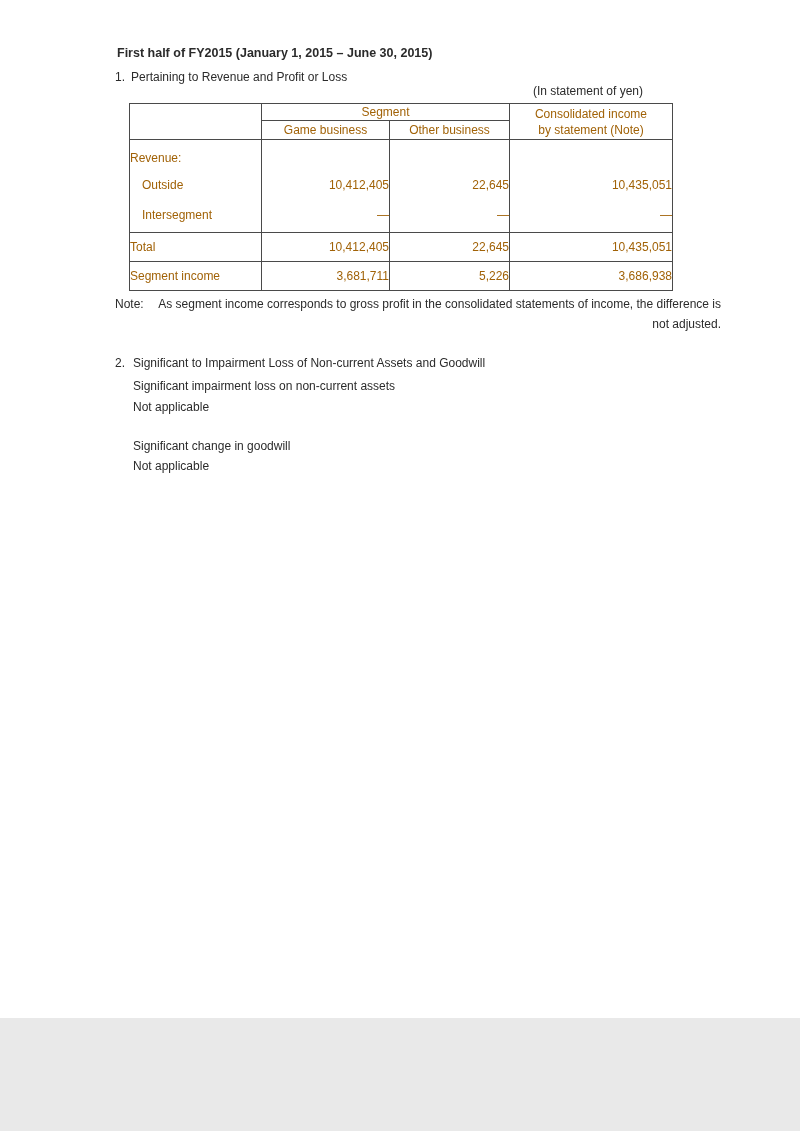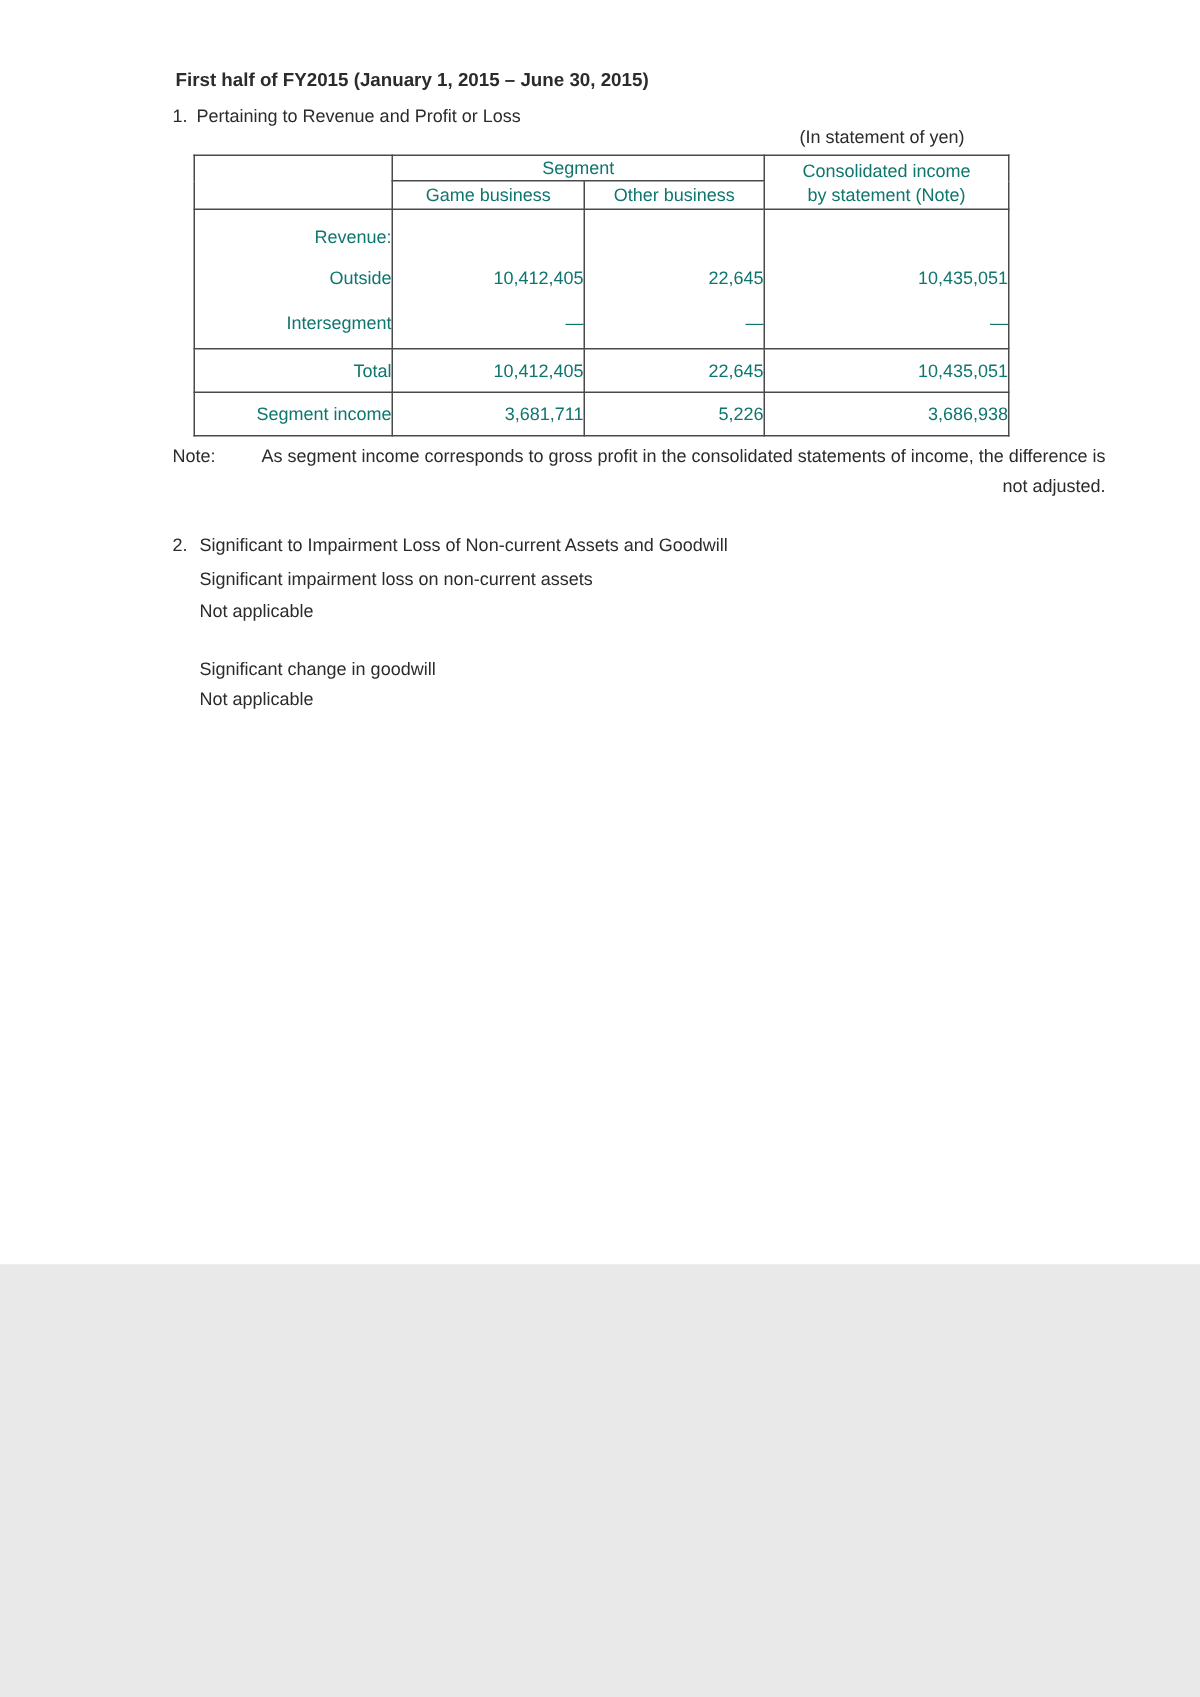--- a/index.html
+++ b/index.html
@@ -1,21 +1,21 @@
 <!DOCTYPE html>
 <html><head>
 <meta charset="utf-8">
 <style>
   * { margin: 0; padding: 0; box-sizing: border-box; }
   html, body { background: #e9e9e9; }
   body { font-family: "Liberation Sans", sans-serif; }
   .page {
     position: relative;
     width: 800px;
-    height: 843px;
+    height: 1018px;
     background: #ffffff;
     color: #2b2b2b;
     font-size: 12px;
     overflow: hidden;
   }
   .abs { position: absolute; }
 
   .doc-title {
     left: 117px; top: 46px;
     font-size: 12.5px;
@@ -35,45 +35,44 @@
     white-space: nowrap;
   }
 
   table.seg-table {
     position: absolute;
     left: 129px; top: 103px;
     width: 543px;
     border-collapse: collapse;
     table-layout: fixed;
     font-size: 12px;
-    color: #0f766e;
+    color: #a16207;
   }
   table.seg-table td {
     border: 1px solid #4a4a4a;
     padding: 0;
     vertical-align: middle;
   }
   td.center { text-align: center; }
-  td.label-cell { padding-left: 8px; text-align: right; }
+  td.label-cell { padding-left: 8px; text-align: left; }
   td.num-cell { padding-right: 7px; text-align: right; }
   tr.h1 { height: 17px; }
   tr.h2 { height: 19px; }
   tr.block { height: 93px; }
   tr.data { height: 29px; }
   .consolidated-h div { line-height: 16px; }
   tr.block td { vertical-align: top; }
   tr.block td > div { line-height: 30px; padding-top: 3px; height: 30px; }
   tr.block td > div + div { padding-top: 0; }
   tr.block .indent { padding-left: 12px; }
 
   .note-wrap {
     left: 115px; top: 294px;
     display: flex;
     line-height: 20px;
-    gap: 16px;
   }
   .note-label { flex: none; width: 30px; }
   .note-text { width: 576px; text-align: right; }
 
   .plain-line { left: 133px; white-space: nowrap; }
 
   .page-number {
     left: 0; top: 1053px;
     width: 100%;
     text-align: center;

